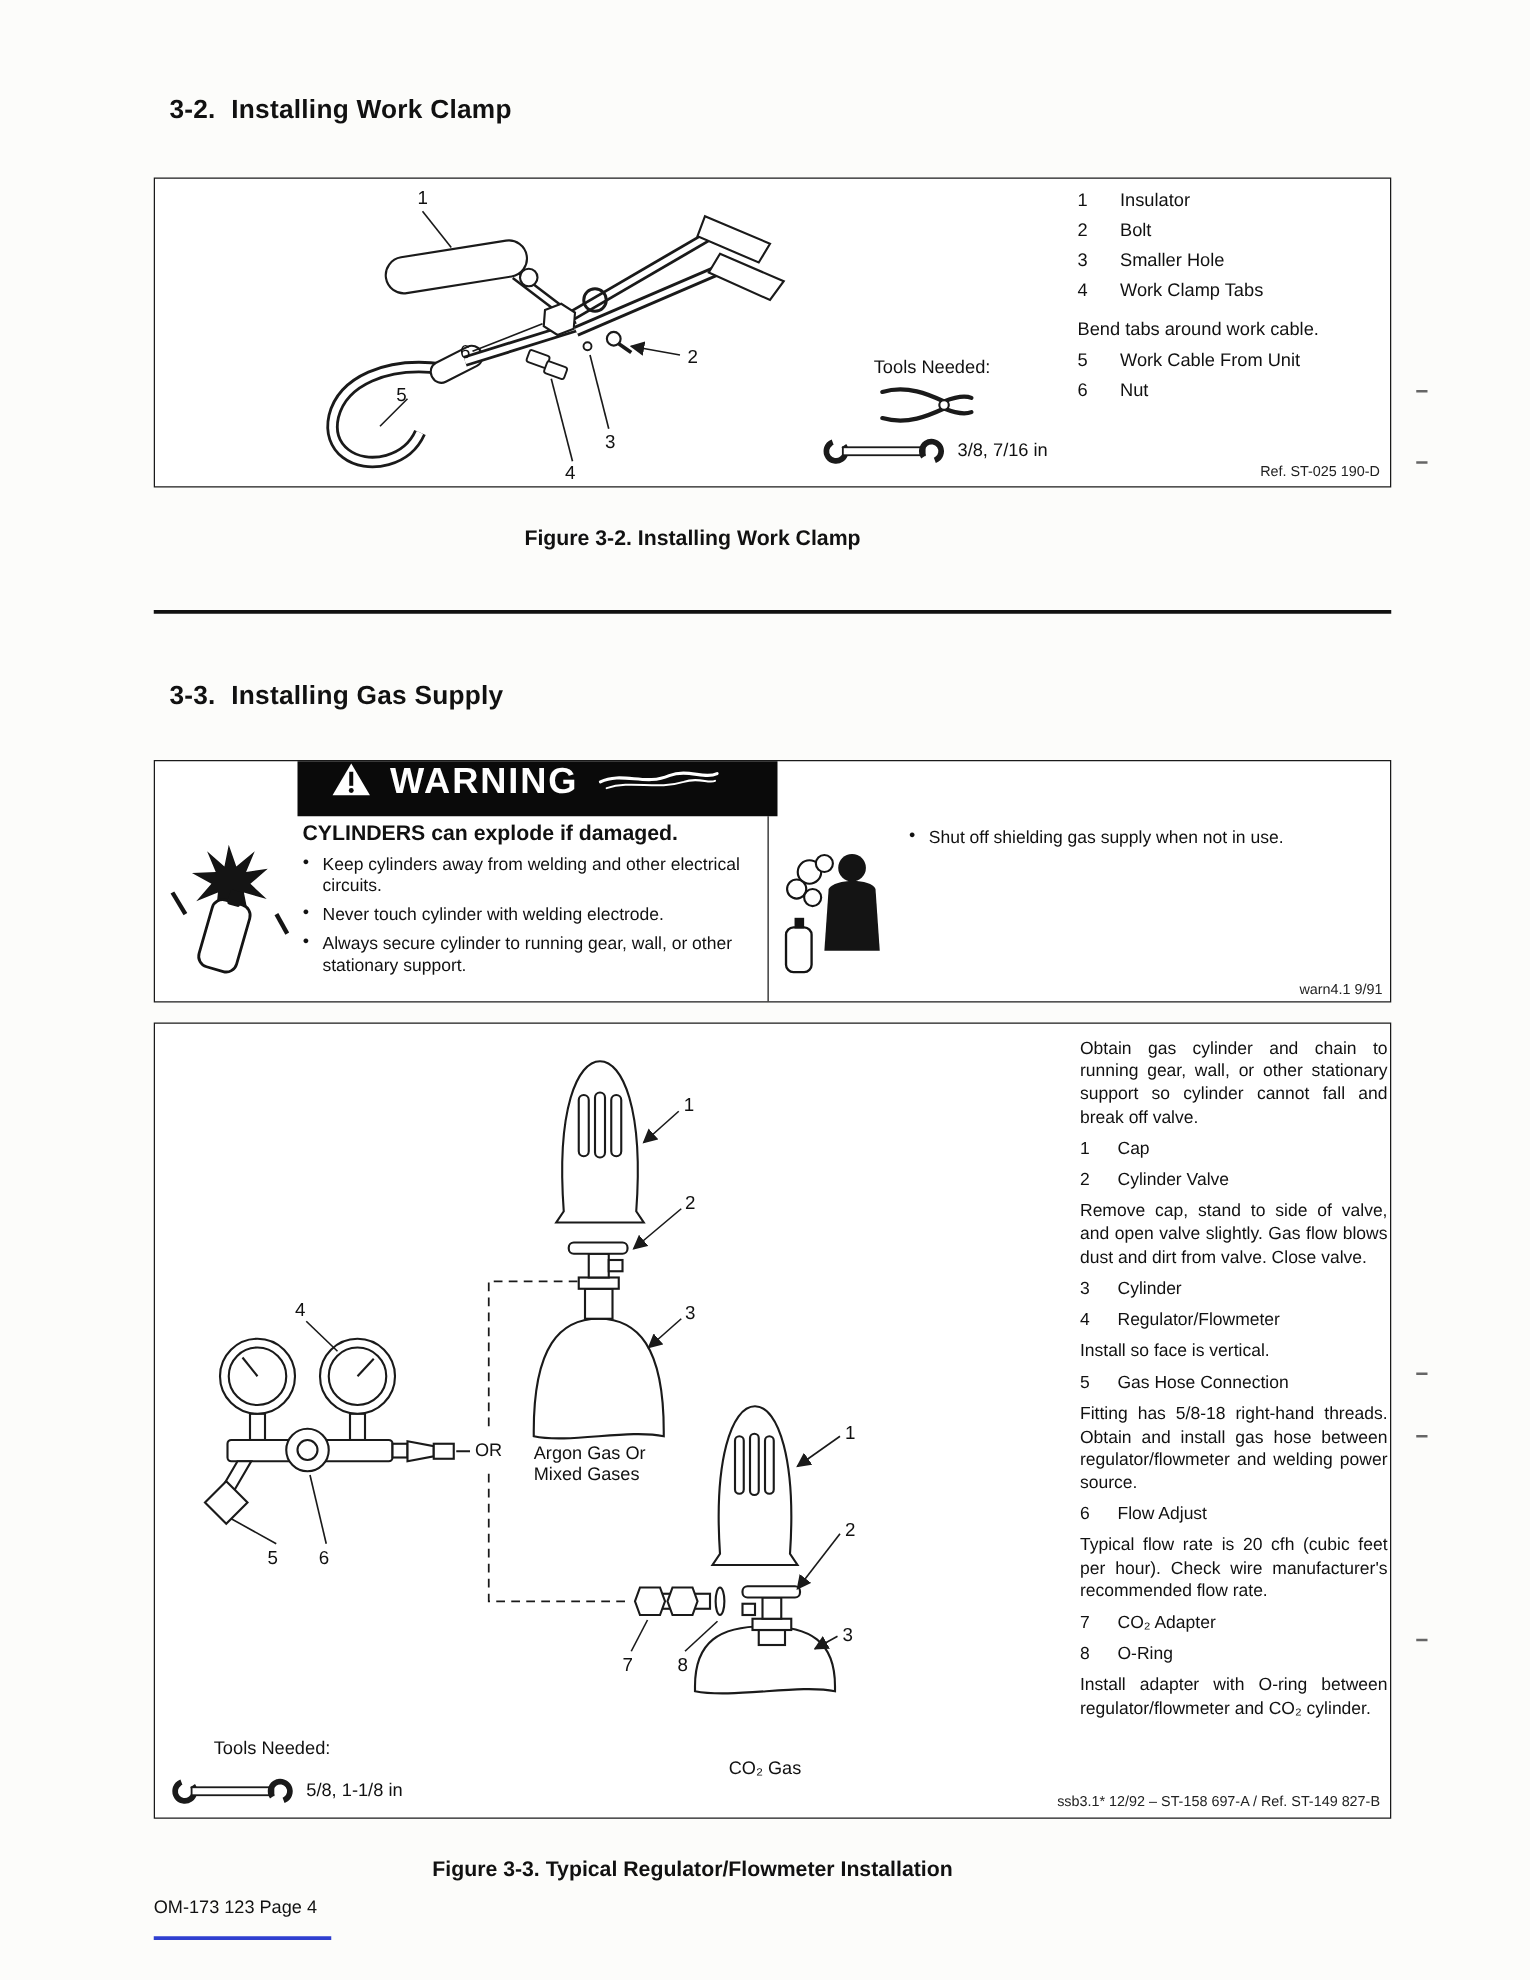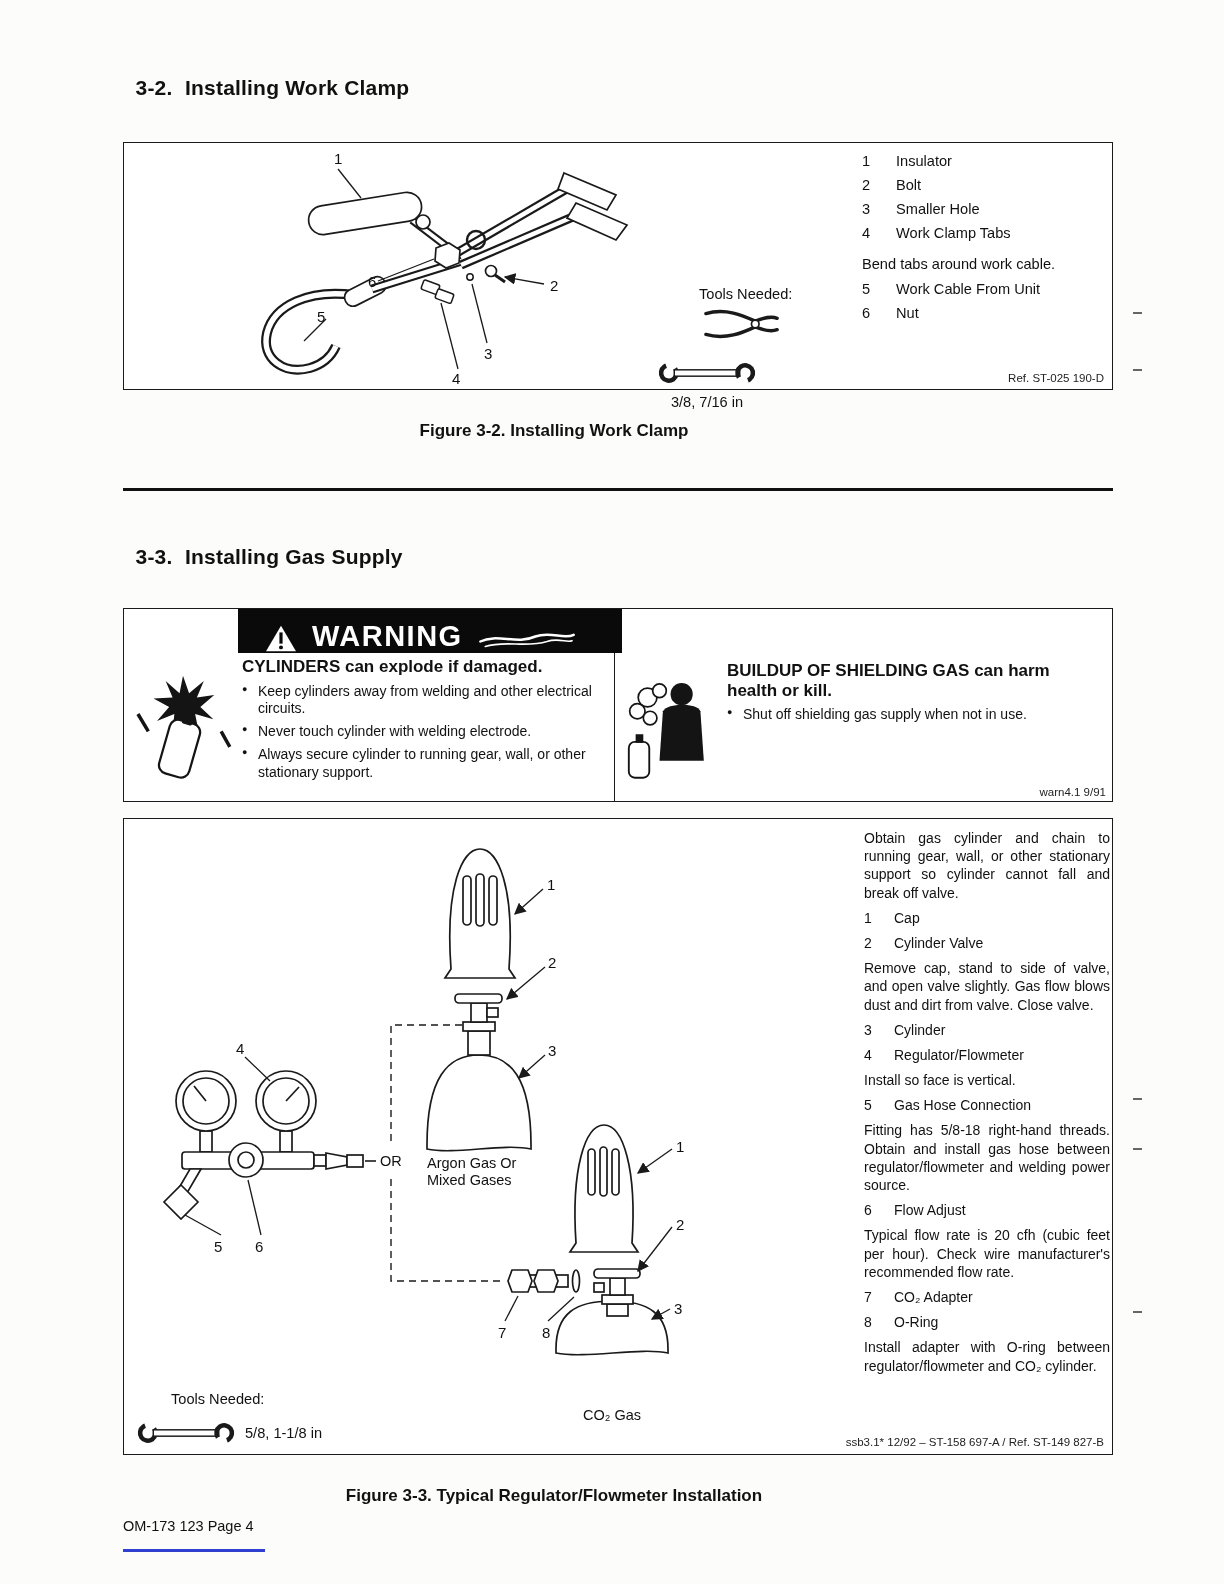--- a/index.html
+++ b/index.html
@@ -16,21 +16,21 @@
   
   .parts{position:absolute;left:738px;top:10px;width:248px;font-size:14.6px;}
   .prow{display:flex;margin-bottom:8px;}
   .prow .n{width:34px;flex:none;}
   .pnote{margin:15px 0 9px;}
   .tools-label{position:absolute;font-size:14.6px;}
   .toolrow{position:absolute;display:flex;align-items:center;gap:9px;font-size:14.6px;}
   
   .warnbox{position:absolute;left:123px;top:608px;width:990px;height:194px;border:1.7px solid #1a1a1a;background:#fff;box-sizing:border-box;}
   .warnbanner{position:absolute;left:114px;top:0;width:384px;height:44px;background:#0a0a0a;
-              display:flex;align-items:flex-end;gap:14px;padding-left:26px;box-sizing:border-box;}
+              display:flex;align-items:flex-start;gap:14px;padding-left:26px;box-sizing:border-box;}
   .warntext{color:#fff;font-size:29px;font-weight:bold;letter-spacing:1.5px;}
   .warnrow{position:absolute;left:0;top:44px;right:0;bottom:0;display:flex;}
   .wicon{width:118px;flex:none;display:flex;align-items:center;justify-content:center;}
   .wltext{width:372px;flex:none;padding:4px 6px 0 0;box-sizing:border-box;}
   .wtitle{font-size:17px;font-weight:bold;margin:0 0 6px;line-height:1.15;}
   .wul{margin:0;padding:0;list-style:none;font-size:14px;line-height:1.28;}
   .wul li{position:relative;padding-left:16px;margin-bottom:5px;}
   .wul li::before{content:"\25CF";position:absolute;left:0;top:1px;font-size:9px;}
   .wright{flex:1;border-left:1.7px solid #1a1a1a;display:flex;}
   .wricon{width:112px;flex:none;display:flex;align-items:center;justify-content:center;}
@@ -140,21 +140,21 @@
     <span class="tools-label" style="left:575px;top:143px;">Tools Needed:</span>
     <svg class="abs" style="left:577px;top:162px;" width="80" height="38" viewBox="0 0 84 40">
       <g fill="none" stroke="#1a1a1a" stroke-width="3.6" stroke-linecap="round">
         <path d="M5,9 C26,3 44,11 57,17"></path>
         <path d="M5,31 C26,37 44,29 57,23"></path>
         <path d="M57,17 C67,13 75,12 80,14"></path>
         <path d="M57,23 C67,27 75,28 80,26"></path>
       </g>
       <circle cx="57" cy="20" r="4" fill="#fff" stroke="#1a1a1a" stroke-width="1.8"></circle>
     </svg>
-    <div class="toolrow" style="left:533px;top:218px;flex-direction:column;">
+    <div class="toolrow" style="left:533px;top:206px;">
       <svg width="100" height="24" viewBox="0 0 110 26">
         <circle cx="13" cy="13" r="8.5" fill="none" stroke="#1a1a1a" stroke-width="5" stroke-dasharray="42 12" transform="rotate(-35 13 13)"></circle>
         <rect x="19" y="9.5" width="72" height="7" fill="#fff" stroke="#1a1a1a" stroke-width="1.6"></rect>
         <circle cx="97" cy="13" r="8.5" fill="none" stroke="#1a1a1a" stroke-width="5" stroke-dasharray="42 12" transform="rotate(145 97 13)"></circle>
       </svg>
       <span>3/8, 7/16 in</span>
     </div>
 
     <span class="smallref" style="right:8px;bottom:5px;">Ref. ST-025 190-D</span>
   </div>
@@ -209,21 +209,20 @@
               <circle cx="33" cy="52" r="8"></circle>
               <circle cx="44" cy="20" r="8"></circle>
             </g>
             <circle cx="70" cy="24" r="13" fill="#141414"></circle>
             <path d="M48,44 C54,34 88,34 92,44 L96,102 L44,102 Z" fill="#141414"></path>
             <rect x="8" y="80" width="24" height="42" rx="7" fill="#fff" stroke="#141414" stroke-width="2.2"></rect>
             <rect x="16" y="71" width="9" height="10" fill="#141414"></rect>
           </svg>
         </div>
         <div class="wrtext">
-          <p class="wtitle">BUILDUP OF SHIELDING GAS can harm health or kill.</p>
           <ul class="wul">
             <li>Shut off shielding gas supply when not in use.</li>
           </ul>
         </div>
       </div>
     </div>
     <span class="smallref" style="right:6px;bottom:3px;">warn4.1 9/91</span>
   </div>
 
   <div class="figbox" style="left:123px;top:818px;width:990px;height:637px;">

